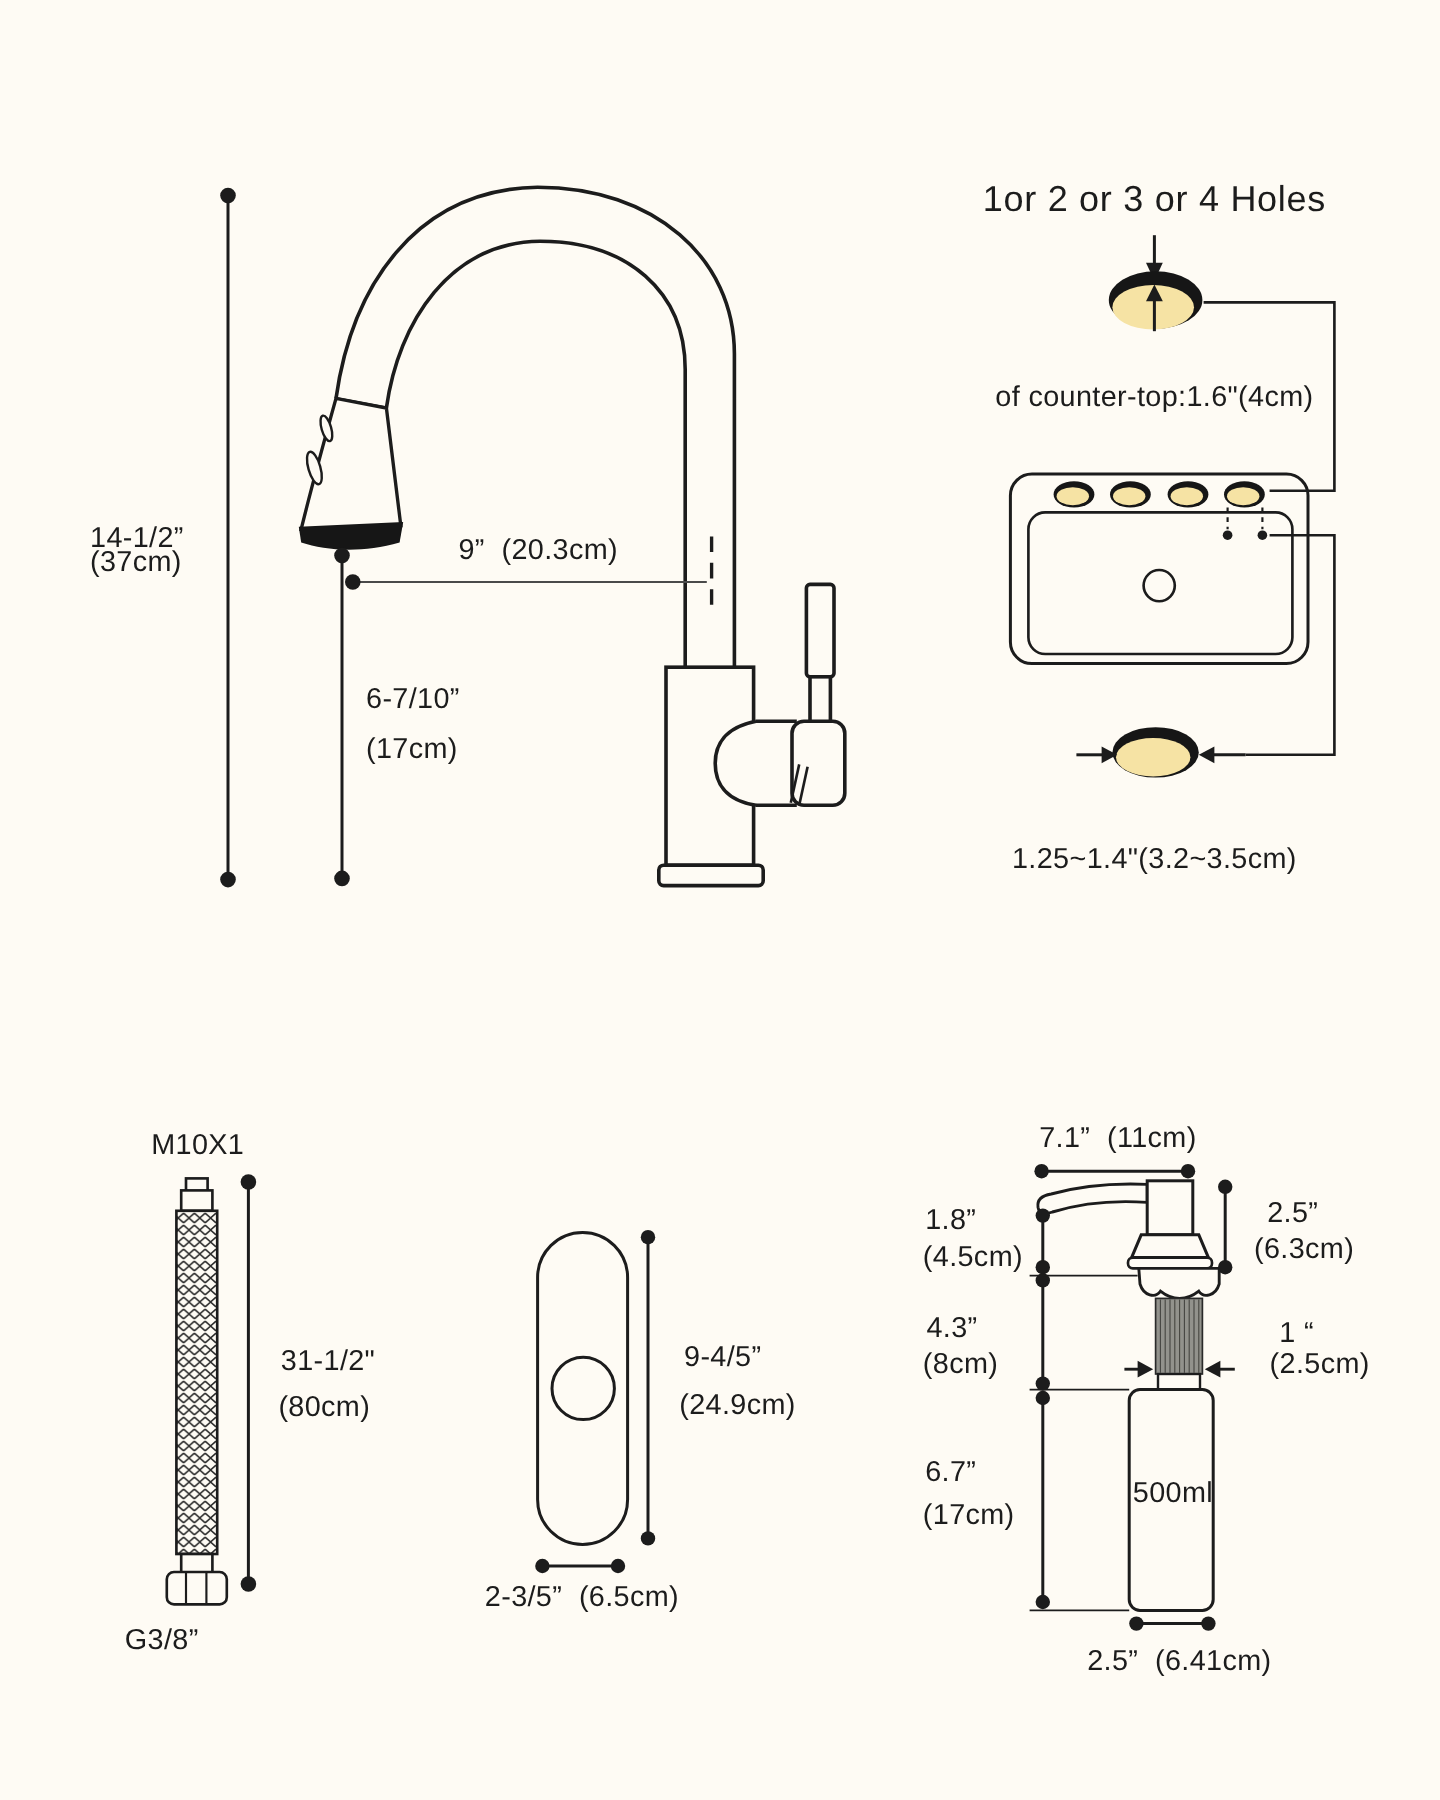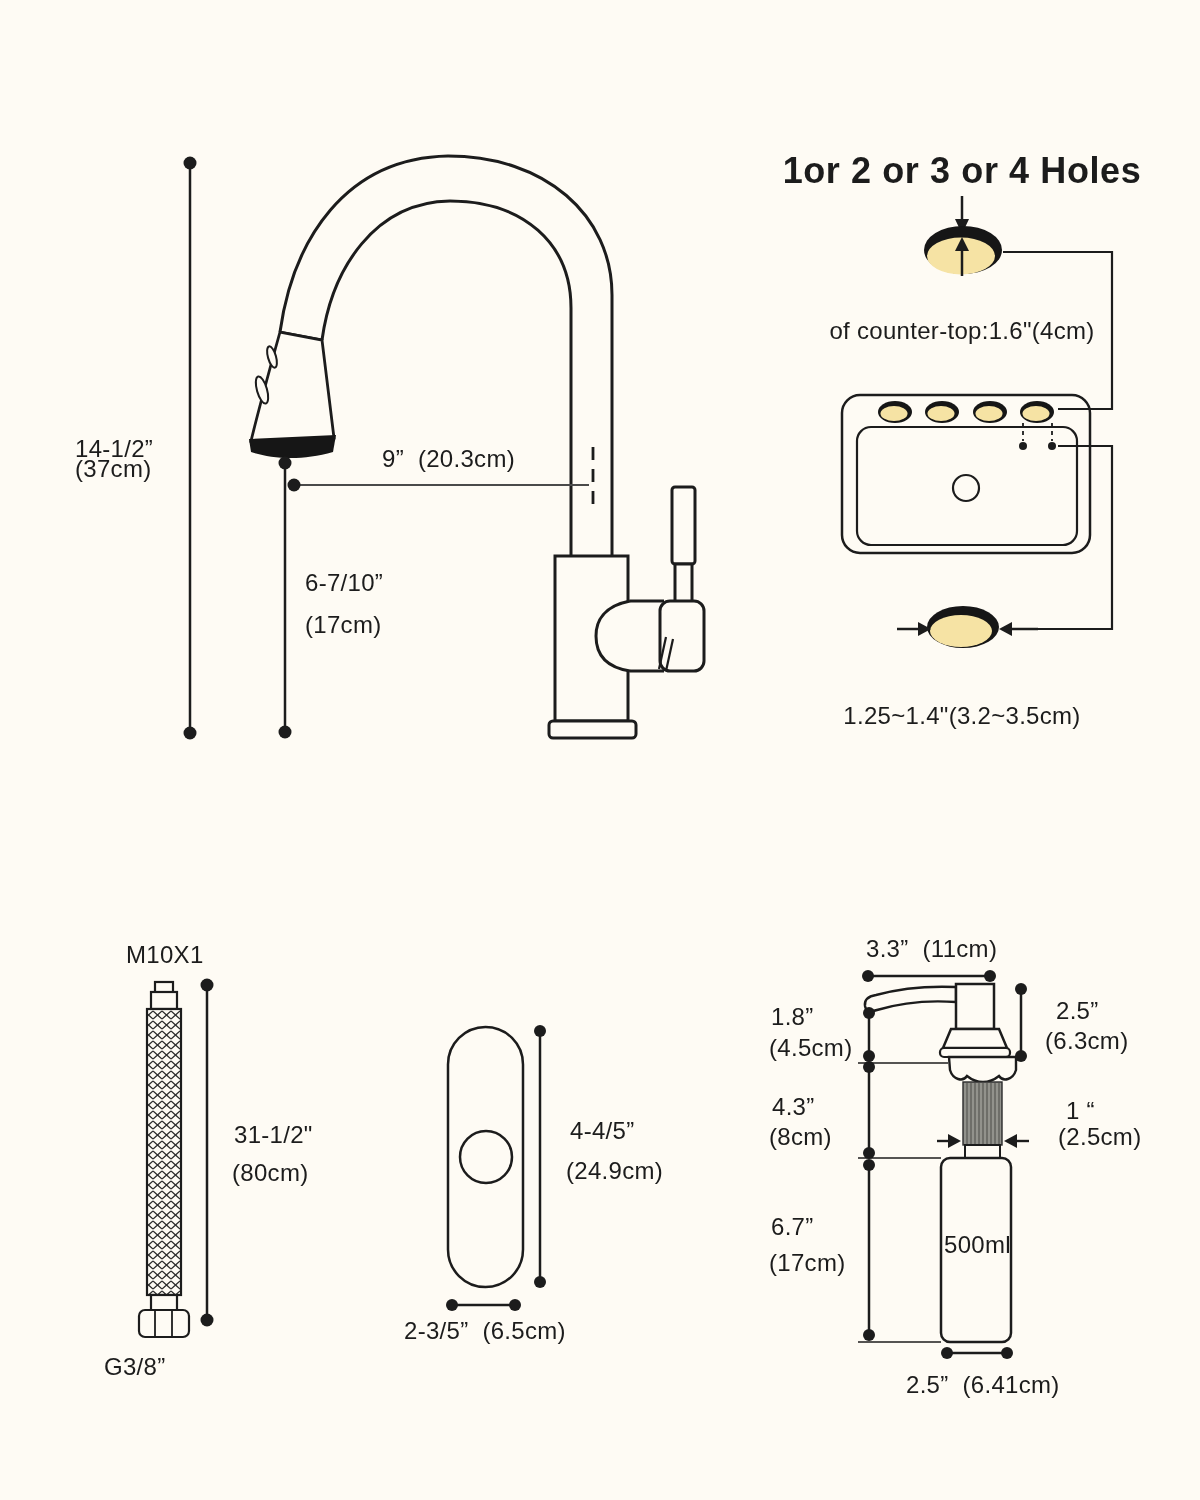--- a/index.html
+++ b/index.html
@@ -1,21 +1,21 @@
 <!DOCTYPE html>
 <html><head>
 <meta charset="utf-8">
 <style>
   html,body{margin:0;padding:0;background:#e8e8e8}
   .canvas{position:relative;width:1200px;height:1500px;background:#FEFBF4;
     font-family:"Liberation Sans",sans-serif;color:#1C1C1C;overflow:hidden;margin:0 auto}
   .art{position:absolute;left:0;top:0}
   .lbl{position:absolute;font-size:24px;line-height:1.25;white-space:pre;letter-spacing:.3px;color:#1C1C1C}
   .ctr{width:400px;text-align:center}
-  .title{font-size:36px;font-weight:700;letter-spacing:.6px}
+  .title{font-size:30px;font-weight:400;letter-spacing:.6px}
   .ln{stroke:#1C1C1C;fill:none}
   .fb{stroke:#1C1C1C;fill:#FEFBF4}
   .dk{fill:#161616;stroke:none}
   .yl{fill:#F6E3A4;stroke:none}
   .dot{fill:#1C1C1C;stroke:none}
   .gray{stroke:#4A4A4A;fill:none}
   .shaft{fill:#92928C;stroke:#2A2A2A}
   .thread{stroke:#44443F;fill:none}
 </style>
 </head>
@@ -183,25 +183,25 @@
 
   <div class="lbl ctr title" style="left:762px;top:148px">1or 2 or 3 or 4 Holes</div>
   <div class="lbl ctr" style="left:762px;top:316px">of counter-top:1.6"(4cm)</div>
   <div class="lbl ctr" style="left:762px;top:701px">1.25~1.4"(3.2~3.5cm)</div>
 
   <div class="lbl" style="left:126px;top:940px">M10X1</div>
   <div class="lbl" style="left:234px;top:1120px">31-1/2"</div>
   <div class="lbl" style="left:232px;top:1158px">(80cm)</div>
   <div class="lbl" style="left:104px;top:1352px">G3/8”</div>
 
-  <div class="lbl" style="left:570px;top:1116px">4-4/5”</div>
+  <div class="lbl" style="left:570px;top:1116px">9-4/5”</div>
   <div class="lbl" style="left:566px;top:1156px">(24.9cm)</div>
   <div class="lbl" style="left:404px;top:1316px">2-3/5”  (6.5cm)</div>
 
-  <div class="lbl" style="left:866px;top:934px">3.3”  (11cm)</div>
+  <div class="lbl" style="left:866px;top:934px">7.1”  (11cm)</div>
   <div class="lbl" style="left:771px;top:1002px">1.8”</div>
   <div class="lbl" style="left:769px;top:1033px">(4.5cm)</div>
   <div class="lbl" style="left:1056px;top:996px">2.5”</div>
   <div class="lbl" style="left:1045px;top:1026px">(6.3cm)</div>
   <div class="lbl" style="left:772px;top:1092px">4.3”</div>
   <div class="lbl" style="left:769px;top:1122px">(8cm)</div>
   <div class="lbl" style="left:1066px;top:1096px">1 “</div>
   <div class="lbl" style="left:1058px;top:1122px">(2.5cm)</div>
   <div class="lbl" style="left:771px;top:1212px">6.7”</div>
   <div class="lbl" style="left:769px;top:1248px">(17cm)</div>

